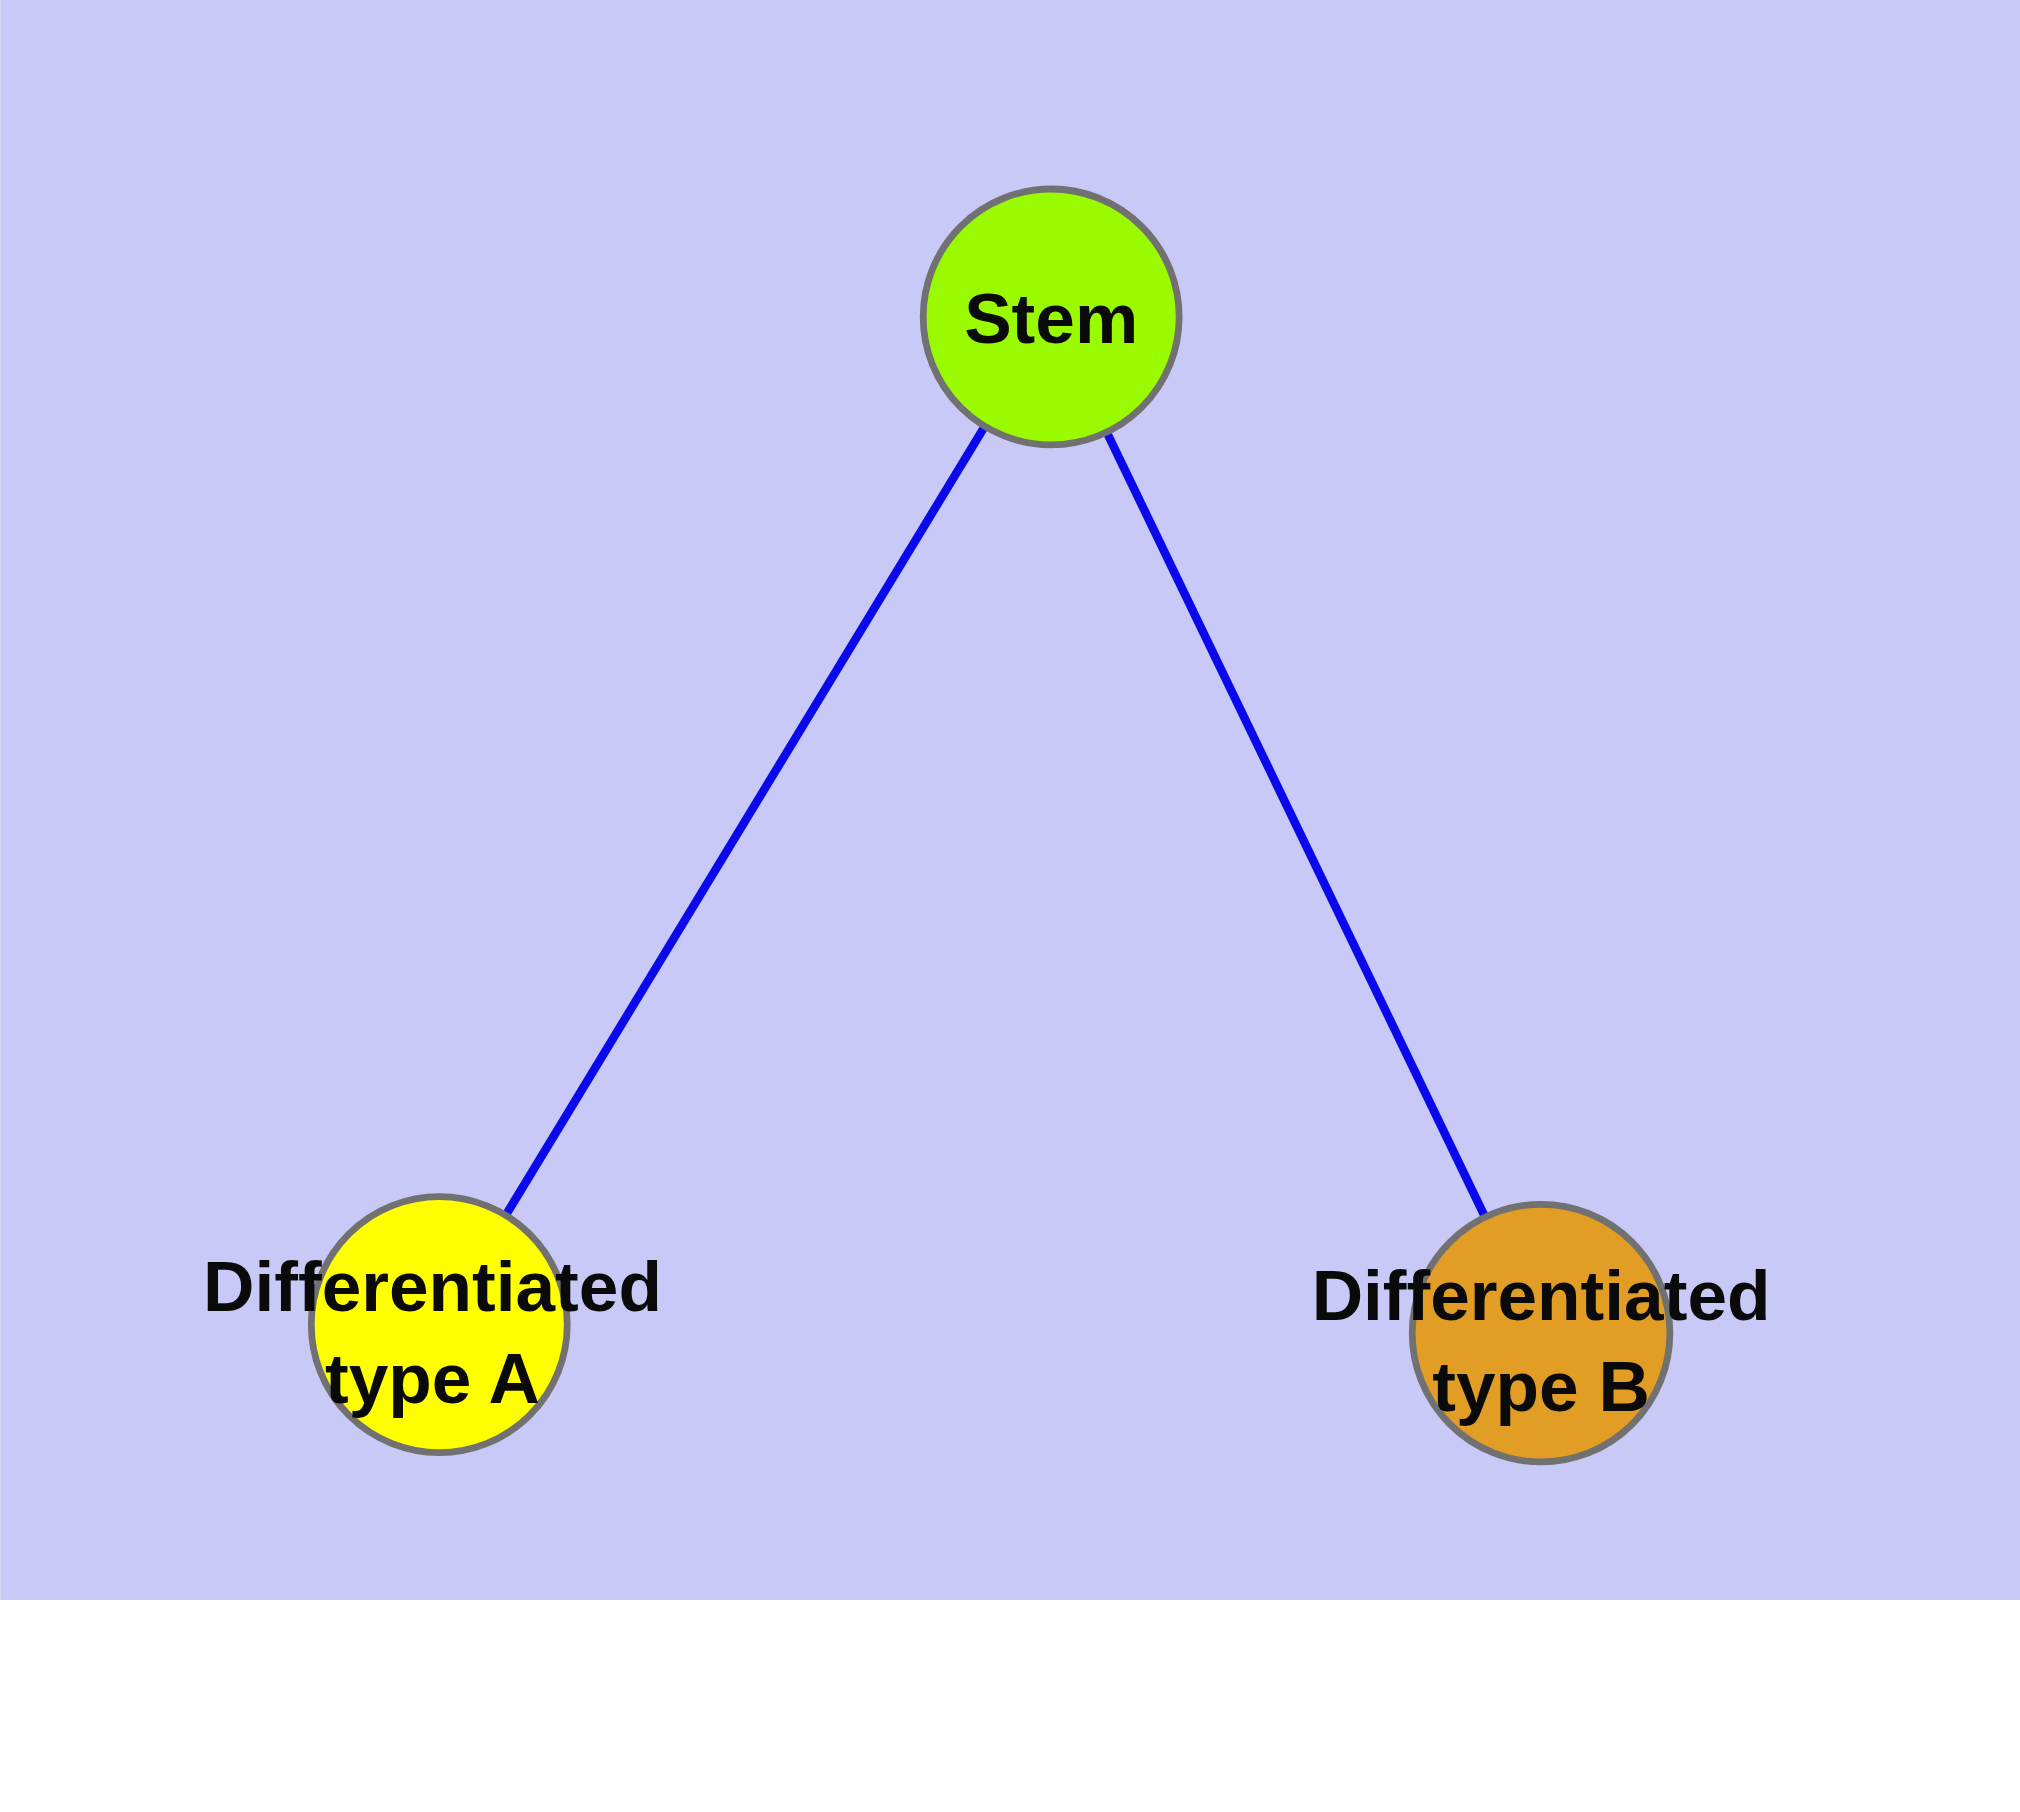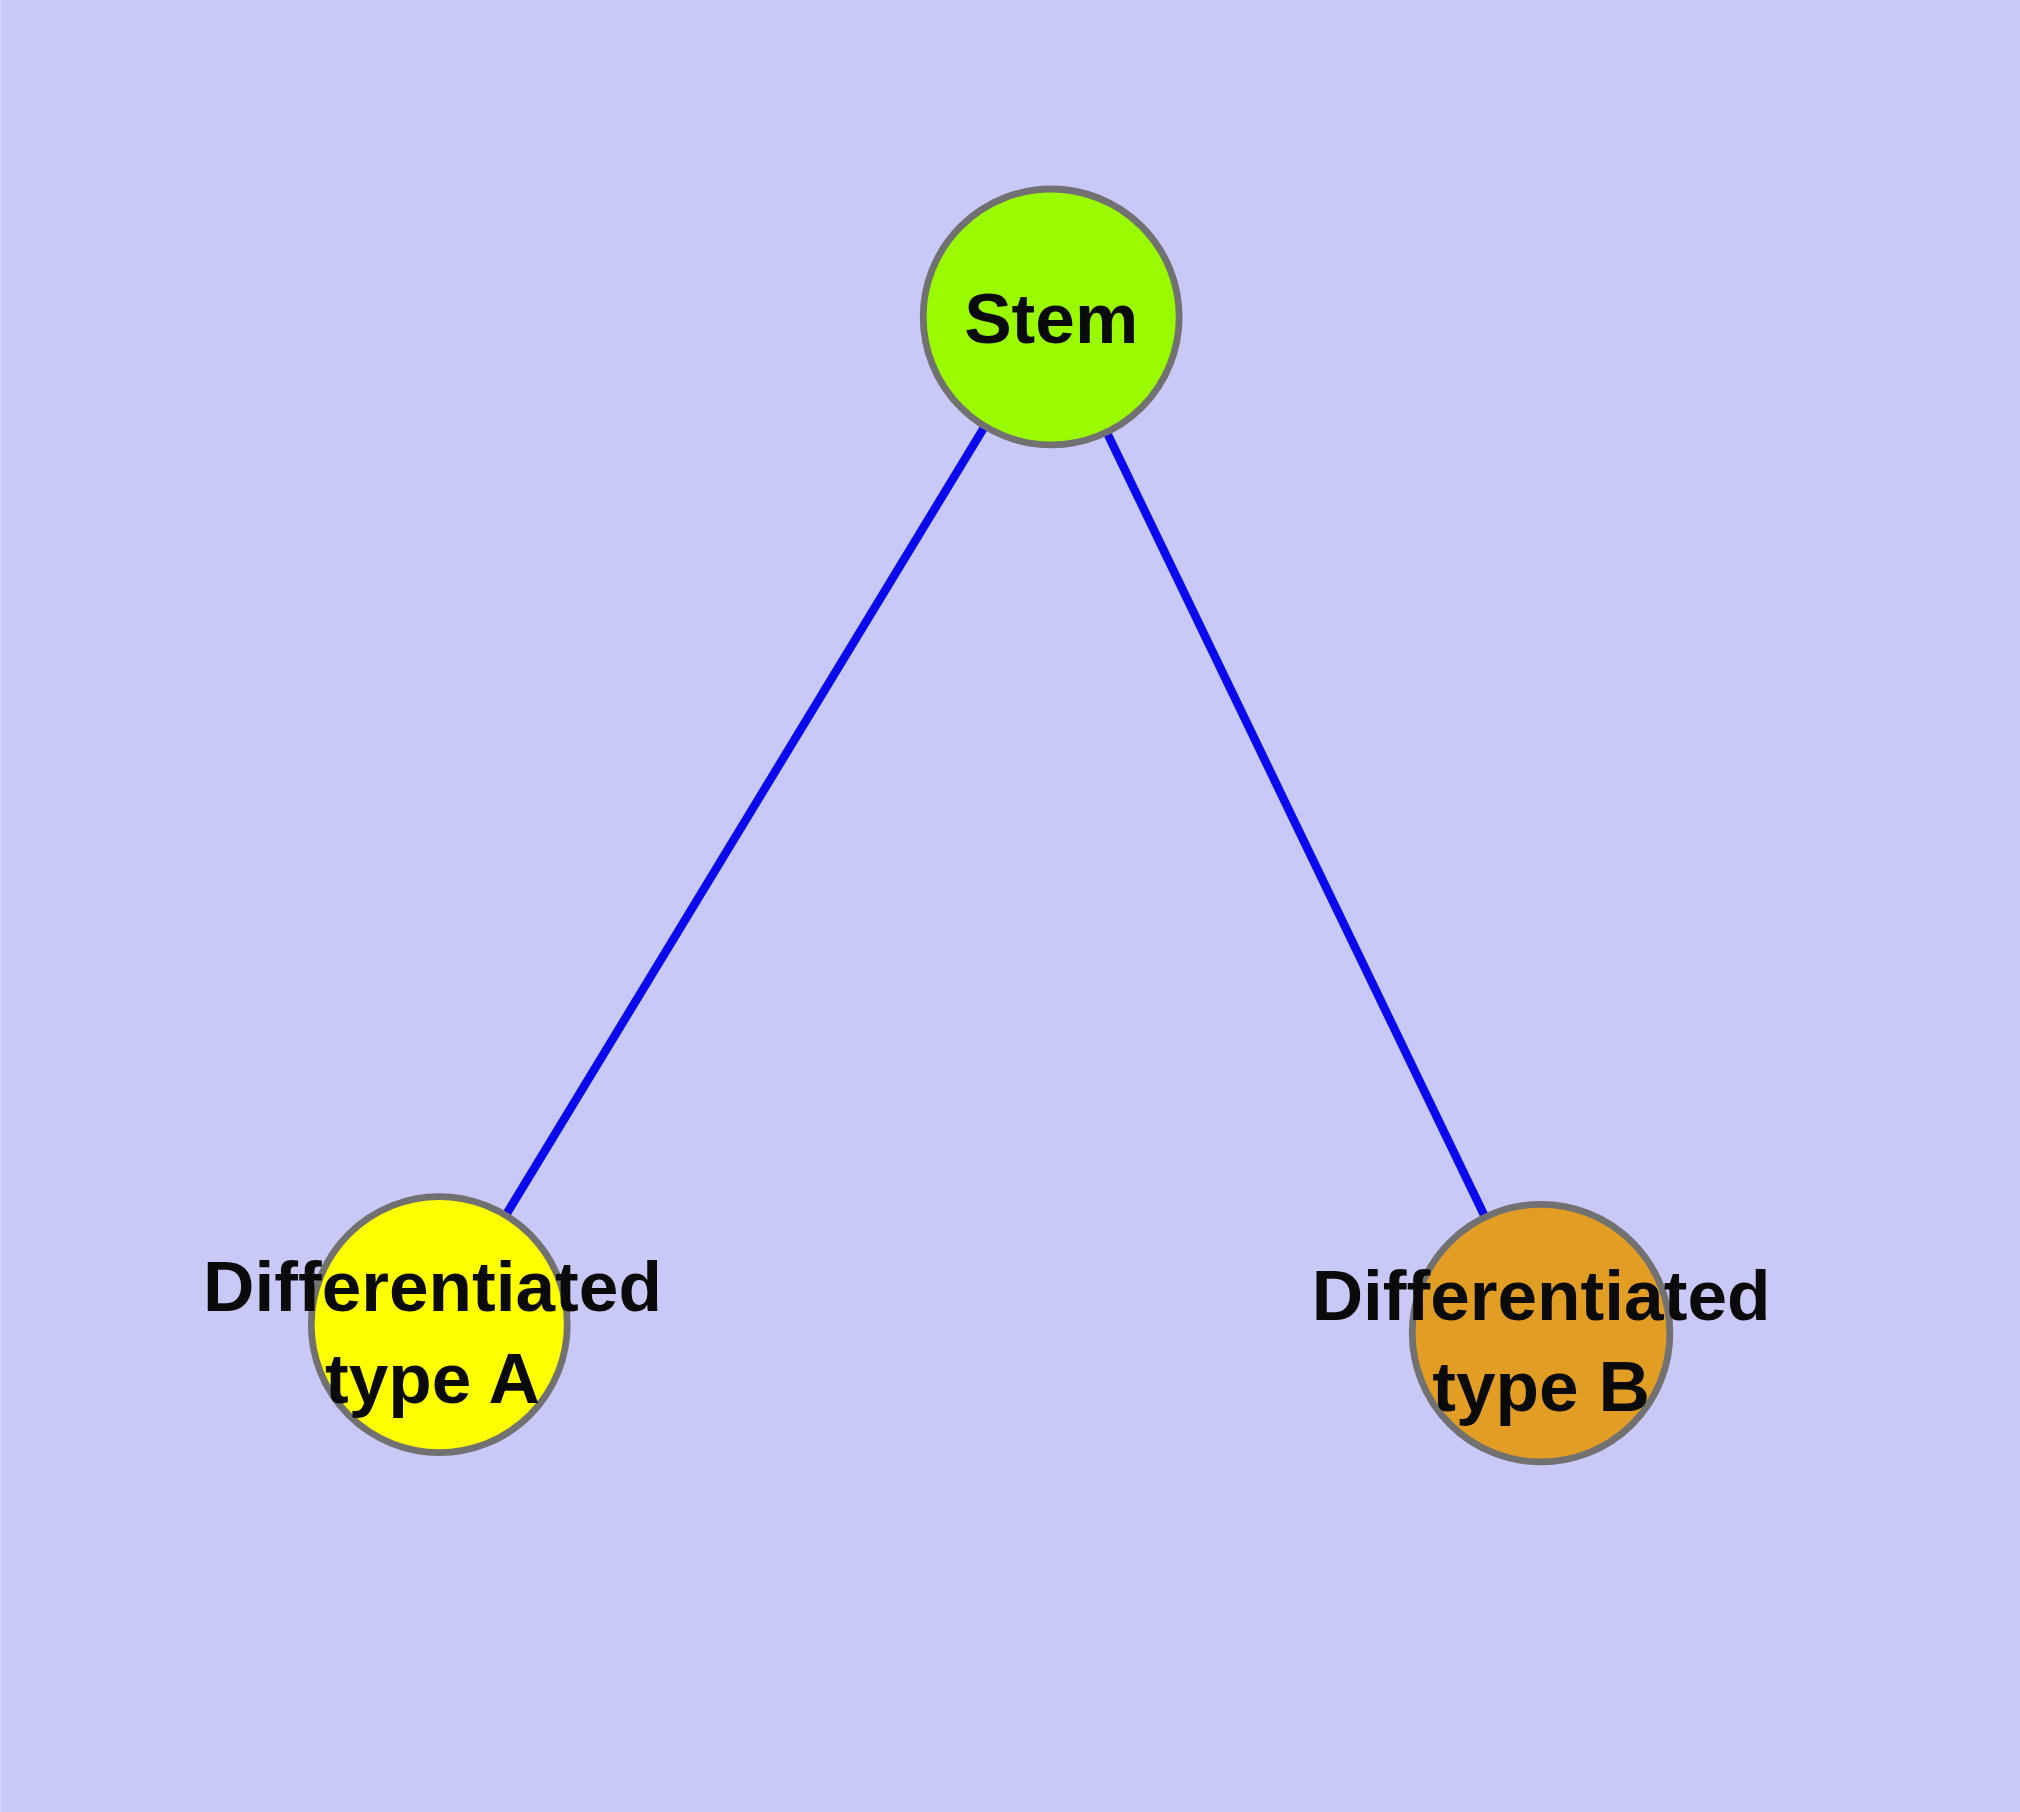--- a/index.html
+++ b/index.html
@@ -2,21 +2,21 @@
 <html style="font-size:13.6px"><head>
 <meta charset="utf-8">
 <style>
   html, body {
     margin: 0;
     padding: 0;
     background: #ffffff;
   }
   .canvas-wrap {
     width: 2021px;
-    height: 1812px;
+    height: 1600px;
     overflow: hidden;
     position: relative;
     font-family: "Liberation Sans", sans-serif;
   }
   svg { display: block; }
   .edge {
     stroke-width: 10px;
     stroke-linecap: butt;
   }
   .node-circle {

